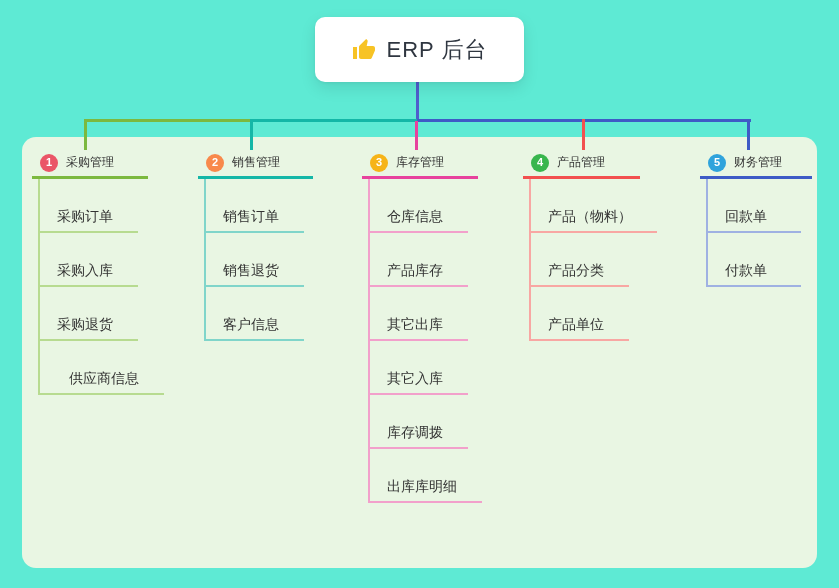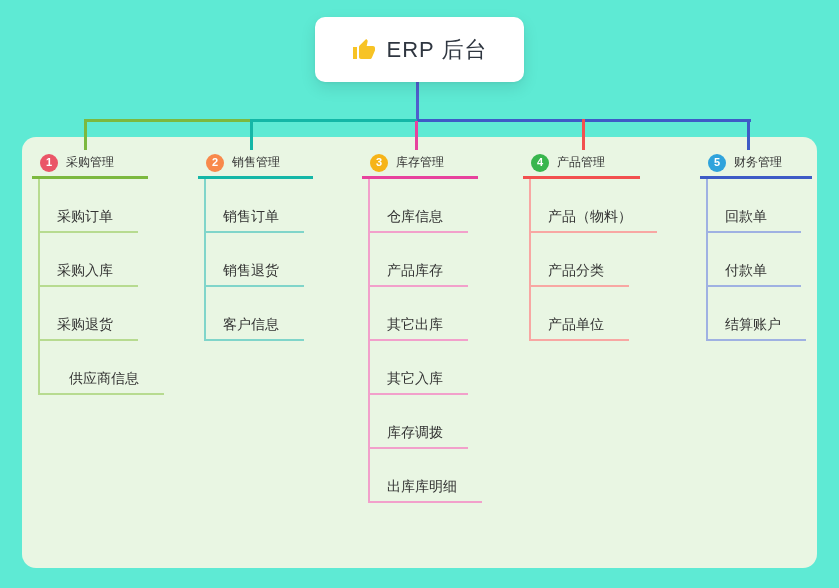--- a/index.html
+++ b/index.html
@@ -133,17 +133,14 @@
       <span class="badge" style="background: rgb(47, 163, 220);">5</span>
       <span class="branch-label">财务管理</span>
     </div>
     <ul class="children" style="left: 706px; top: 179px; border-left: 2px solid rgb(159, 177, 226);">
       <li class="child" style="border-bottom: 2px solid rgb(159, 177, 226); font-family: Liberation Mono, monospace;">
         <span>回款单</span>
       </li>
       <li class="child" style="border-bottom: 2px solid rgb(159, 177, 226);">
         <span>付款单</span>
       </li>
-      <li class="child" style="border-bottom: 2px solid rgb(159, 177, 226);">
-        <span>结算账户</span>
-      </li>
     </ul>
   </div>
 
 </body></html>

